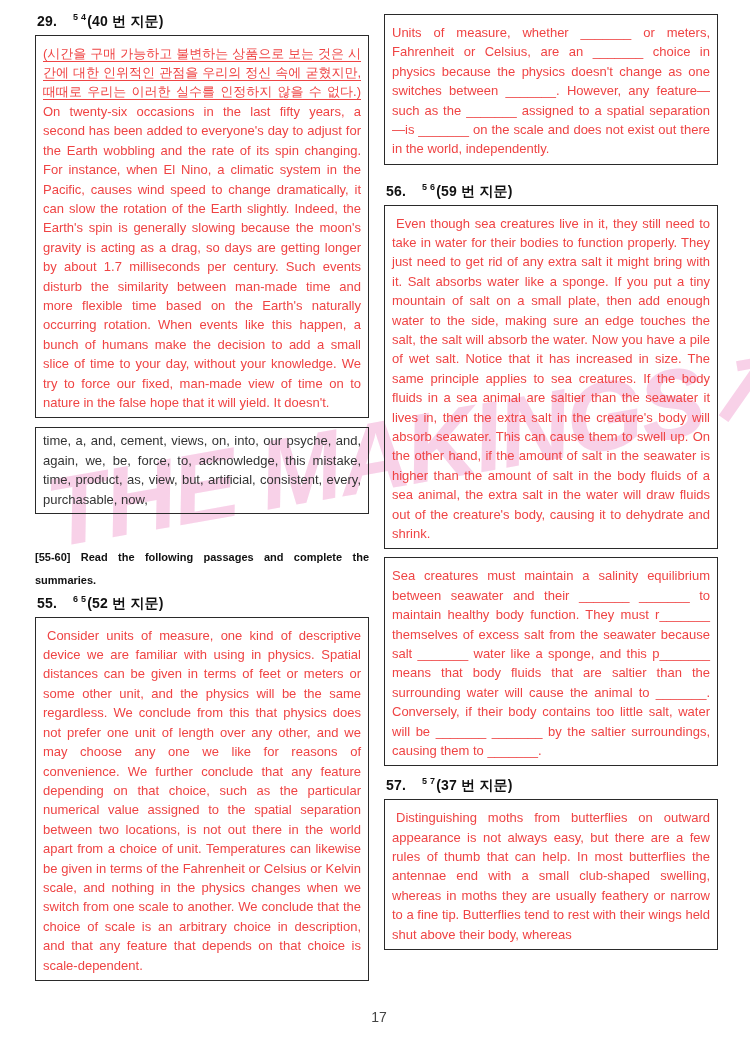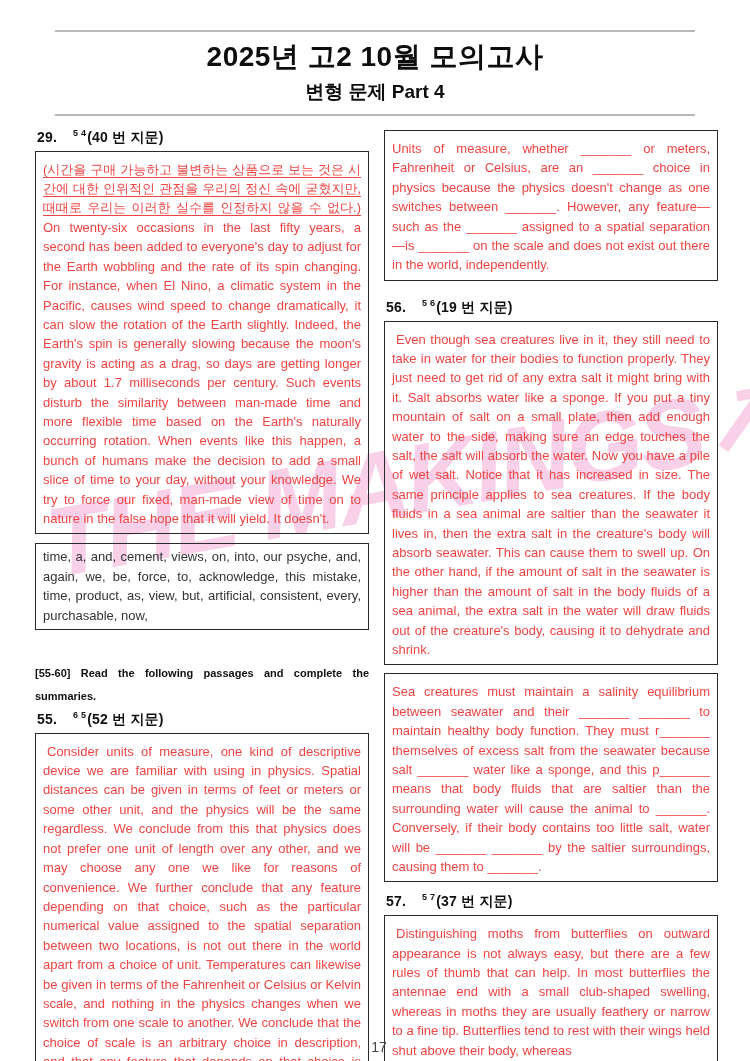--- a/index.html
+++ b/index.html
@@ -108,24 +108,20 @@
     z-index: 1;
   }
 </style>
 </head>
 <body>
 
 <div class="page">
 
   <div class="watermark"><span>THE MAKINGS</span><span class="wm-arrow">↗</span></div>
 
-  <div class="header">
-    <div class="title">2025년 고2 10월 모의고사</div>
-    <div class="subtitle">변형 문제 Part 4</div>
-  </div>
 
   <div class="columns">
 
     <div class="col">
 
       <div class="qhead"><span>29.</span><sup>5 4</sup><span class="qtag">(40 번 지문)</span></div>
 
       <div class="pbox">
         <span class="underline">(시간을 구매 가능하고 불변하는 상품으로 보는 것은 시간에 대한 인위적인 관점을 우리의 정신 속에 굳혔지만, 때때로 우리는 이러한 실수를 인정하지 않을 수 없다.)</span>
         <span>On twenty-six occasions in the last fifty years, a second has been added to everyone's day to adjust for the Earth wobbling and the rate of its spin changing. For instance, when El Nino, a climatic system in the Pacific, causes wind speed to change dramatically, it can slow the rotation of the Earth slightly. Indeed, the Earth's spin is generally slowing because the moon's gravity is acting as a drag, so days are getting longer by about 1.7 milliseconds per century. Such events disturb the similarity between man-made time and more flexible time based on the Earth's naturally occurring rotation. When events like this happen, a bunch of humans make the decision to add a small slice of time to your day, without your knowledge. We try to force our fixed, man-made view of time on to nature in the false hope that it will yield. It doesn't.</span>
@@ -142,21 +138,21 @@
     </div>
 
     <div class="col">
 
       <div style="height:4px"></div>
 
       <div class="pbox">Units of measure, whether _______ or meters, Fahrenheit or Celsius, are an _______ choice in physics because the physics doesn't change as one switches between _______. However, any feature—such as the _______ assigned to a spatial separation—is _______ on the scale and does not exist out there in the world, independently.</div>
 
       <div class="gap-m"></div>
 
-      <div class="qhead"><span>56.</span><sup>5 6</sup><span class="qtag">(19 번 지문)</span></div>
+      <div class="qhead"><span>56.</span><sup>5 6</sup><span class="qtag">(59 번 지문)</span></div>
 
       <div class="pbox indent">Even though sea creatures live in it, they still need to take in water for their bodies to function properly. They just need to get rid of any extra salt it might bring with it. Salt absorbs water like a sponge. If you put a tiny mountain of salt on a small plate, then add enough water to the side, making sure an edge touches the salt, the salt will absorb the water. Now you have a pile of wet salt. Notice that it has increased in size. The same principle applies to sea creatures. If the body fluids in a sea animal are saltier than the seawater it lives in, then the extra salt in the creature's body will absorb seawater. This can cause them to swell up. On the other hand, if the amount of salt in the seawater is higher than the amount of salt in the body fluids of a sea animal, the extra salt in the water will draw fluids out of the creature's body, causing it to dehydrate and shrink.</div>
 
       <div class="gap-s"></div>
 
       <div class="pbox">Sea creatures must maintain a salinity equilibrium between seawater and their _______ _______ to maintain healthy body function. They must r_______ themselves of excess salt from the seawater because salt _______ water like a sponge, and this p_______ means that body fluids that are saltier than the surrounding water will cause the animal to _______. Conversely, if their body contains too little salt, water will be _______ _______ by the saltier surroundings, causing them to _______.</div>
 
       <div class="gap-s"></div>
 
       <div class="qhead"><span>57.</span><sup>5 7</sup><span class="qtag">(37 번 지문)</span></div>

